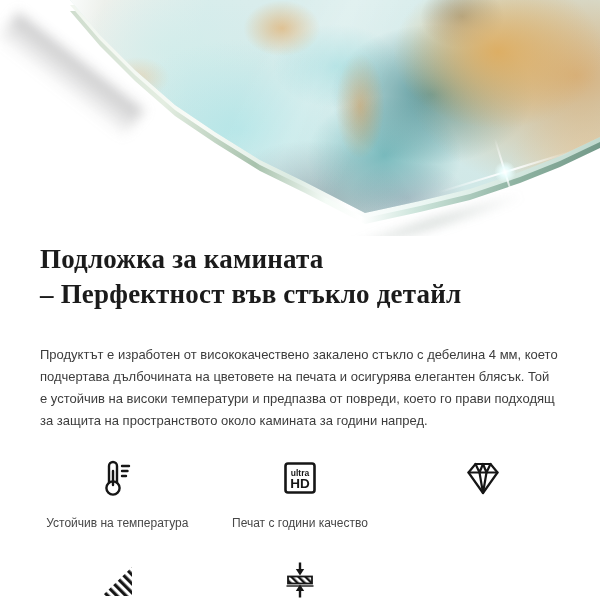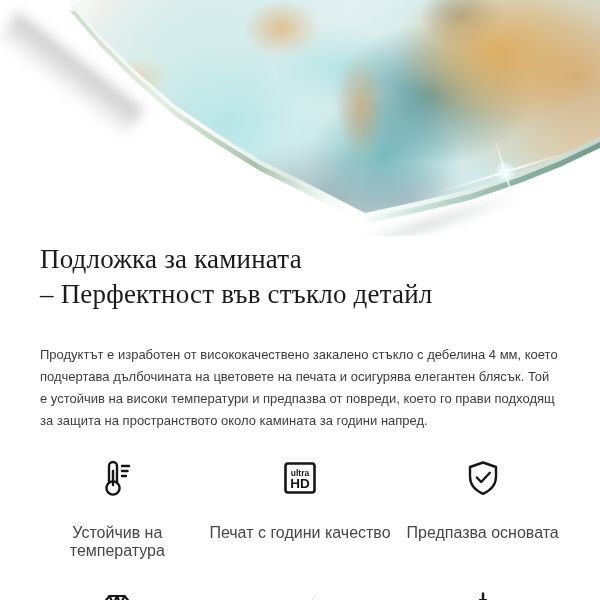--- a/index.html
+++ b/index.html
@@ -75,37 +75,37 @@
     background:linear-gradient(to right, rgba(255,255,255,0), #ffffff 48%, #ffffff 52%, rgba(255,255,255,0));
   }
   .sparkle .core {
     width:22px; height:22px; transform:translate(-50%,-50%); border-radius:50%;
     background:radial-gradient(circle, #ffffff 0%, rgba(235,255,255,.85) 30%, rgba(200,240,245,0) 70%);
   }
 
   
   .content { padding:0 40px; }
   h1.title {
-    font-family:"Liberation Serif", serif; font-weight:400;
+    font-family:"Liberation Serif", serif; font-weight:700;
     font-size:27px; line-height:35px; color:#1b1b1b;
     margin-top:6px; letter-spacing:.2px;
   }
   p.desc {
     margin-top:32px; max-width:534px;
     font-size:13px; line-height:22px; color:#3c3c3c;
   }
 
   
   .features {
     margin-top:26px; padding:0 26px;
     display:grid; grid-template-columns:1fr 1fr 1fr; row-gap:30px;
   }
   .feature { display:flex; flex-direction:column; align-items:center; }
   .feature .ic { height:46px; display:flex; align-items:flex-start; justify-content:center; color:#161616; }
-  .feature .lbl { margin-top:20px; font-size:16px; color:#474747; text-align:center; }
+  .feature .lbl { margin-top:12px; font-size:12px; color:#474747; text-align:center; }
   svg { display:block; }
   .hd-ultra { font:700 8.5px "Liberation Sans", sans-serif; }
   .hd-big   { font:700 13.5px "Liberation Sans", sans-serif; }
 </style>
 </head>
 <body>
 
 <div class="hero">
   <div class="panel-shadow"></div>
   <div class="corner-shadow"></div>
@@ -145,29 +145,20 @@
     <div class="ic">
       <svg width="40" height="40" viewBox="0 0 40 40">
         <rect x="5.5" y="5.5" width="29" height="29" rx="2.5" fill="none" stroke="currentColor" stroke-width="2.6"></rect>
         <text class="hd-ultra" x="20" y="17.5" text-anchor="middle" fill="currentColor">ultra</text>
         <text class="hd-big" x="20" y="30" text-anchor="middle" fill="currentColor">HD</text>
       </svg>
     </div>
     <div class="lbl">Печат с години качество</div>
   </div>
 
-  <div class="feature">
-    <div class="ic">
-      <svg width="40" height="40" viewBox="0 0 40 40" fill="none" stroke="currentColor" stroke-width="2.4" stroke-linecap="round" stroke-linejoin="round">
-        <path d="M20 4.5 L33 9 V18.5 C33 27.5 27.5 32.5 20 35.8 C12.5 32.5 7 27.5 7 18.5 V9 Z"></path>
-        <path d="M13.8 19.5 L18.2 24 L26.8 14.8"></path>
-      </svg>
-    </div>
-    <div class="lbl">Предпазва основата</div>
-  </div>
 
   <div class="feature">
     <div class="ic">
       <svg width="40" height="40" viewBox="0 0 40 40" fill="none" stroke="currentColor" stroke-width="2.2" stroke-linecap="round" stroke-linejoin="round">
         <path d="M20 35 L5.5 14.5 L12.5 6 H27.5 L34.5 14.5 Z"></path>
         <path d="M5.5 14.5 H34.5"></path>
         <path d="M12.5 6 L16.5 14.5 L20 6 L23.5 14.5 L27.5 6"></path>
         <path d="M16.5 14.5 L20 35 L23.5 14.5"></path>
       </svg>
     </div>

